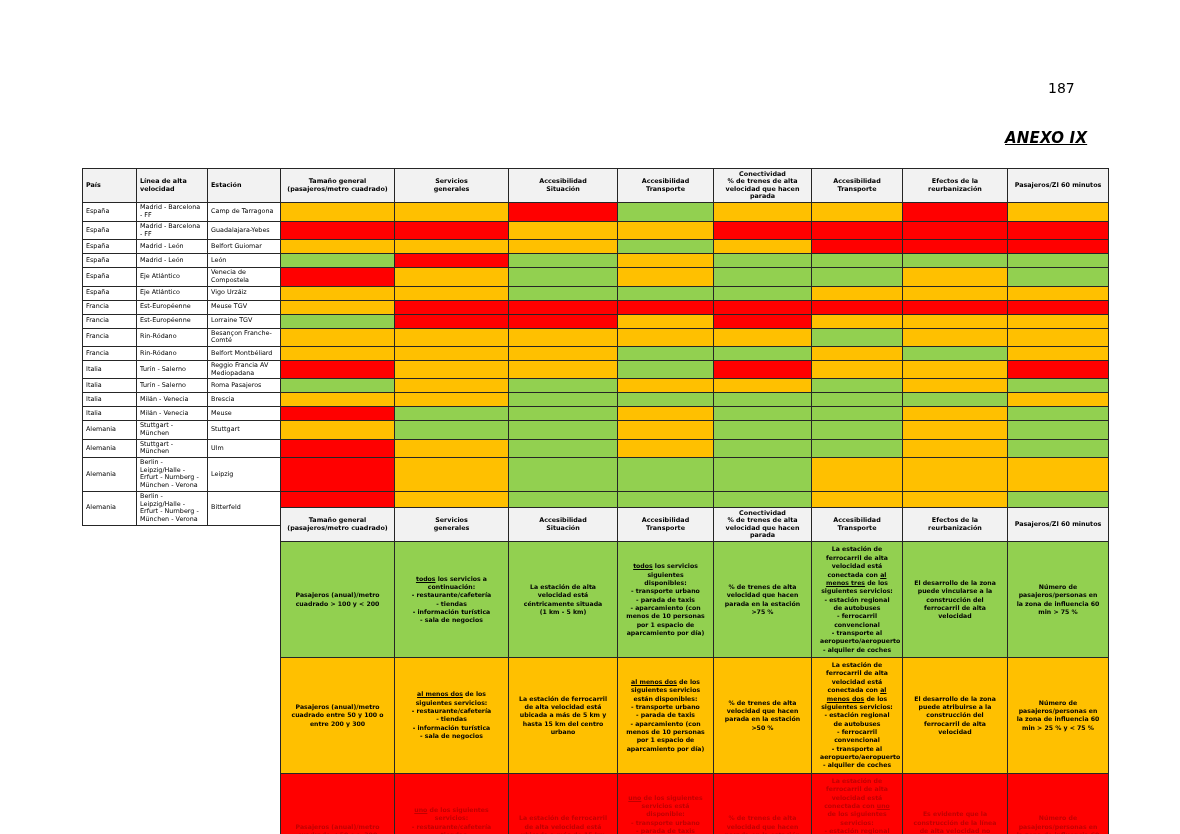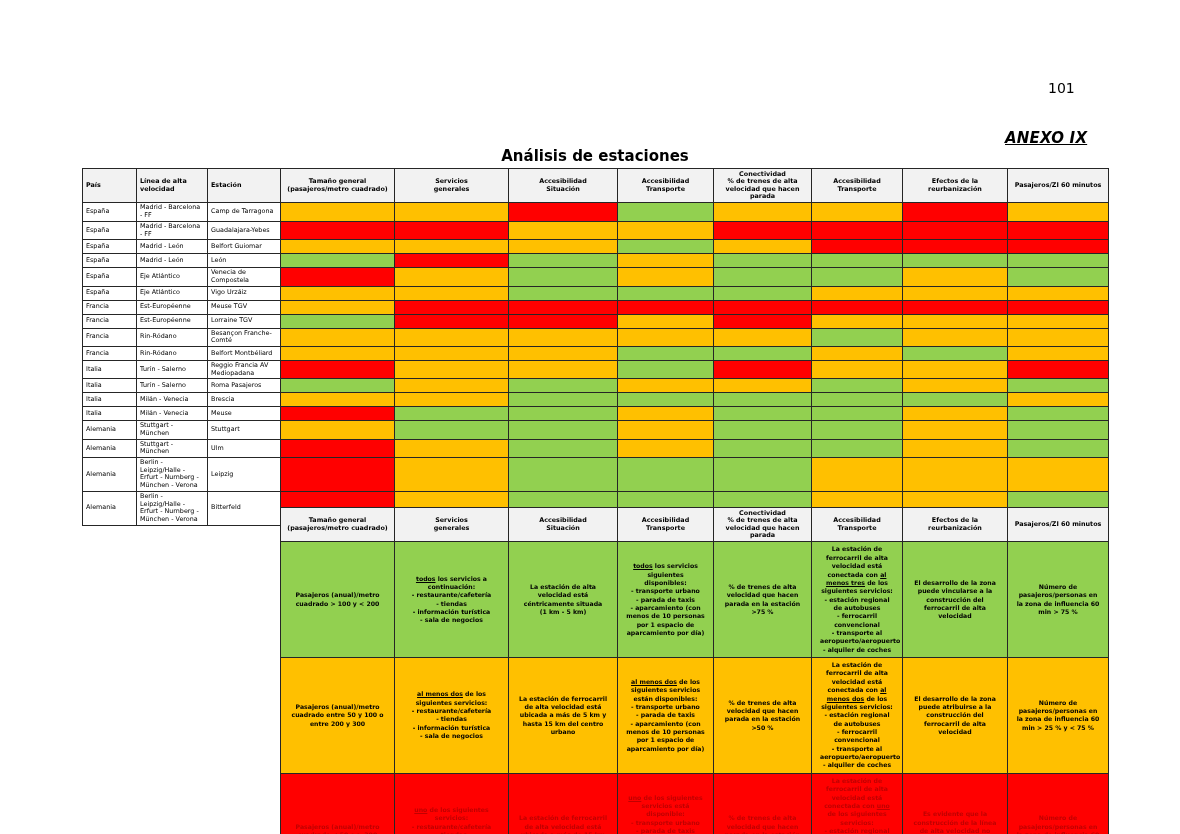--- a/index.html
+++ b/index.html
@@ -37,23 +37,22 @@
   .legend-table tbody tr:nth-child(1) { height: 83px; }
   .legend-table tbody tr:nth-child(2) { height: 82px; }
   .legend-table tbody tr:nth-child(3) { height: 75px; }
   .legend-table td.darkred { color: #c00000; }
   u { text-decoration: underline; }
 </style>
 </head>
 <body>
 
 <div class="page">
-  <div class="page-number">101</div>
+  <div class="page-number">187</div>
   <div class="annex">ANEXO IX</div>
-  <div class="doc-title">Análisis de estaciones</div>
 
   <table class="main-table">
     <colgroup>
       <col style="width:54px">
         <col style="width:71px">
         <col style="width:73px">
       <col style="width:114px">
         <col style="width:114px">
         <col style="width:109px">
       <col style="width:96px">

